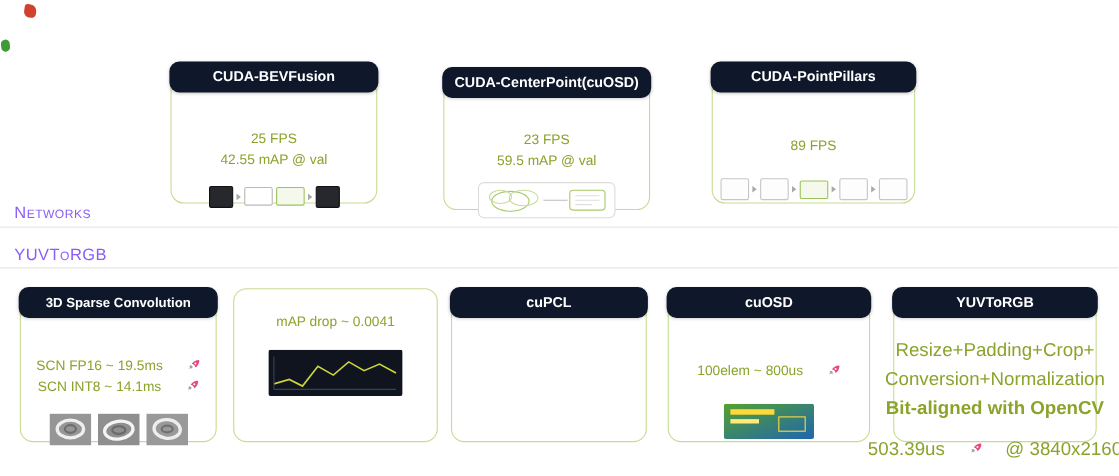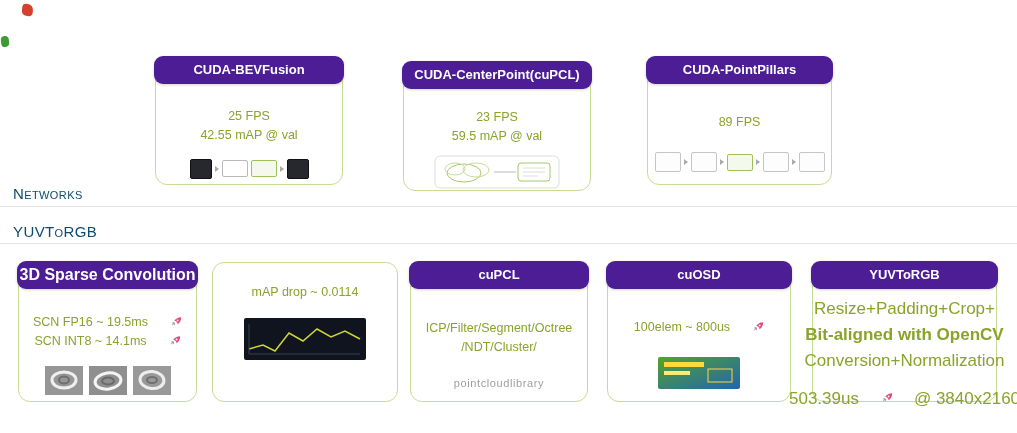--- a/index.html
+++ b/index.html
@@ -2,25 +2,25 @@
 <html><head>
 <meta charset="utf-8">
 <style>
   html,body{margin:0;padding:0}
   body{width:1017px;height:433px;position:relative;background:#ffffff;
        font-family:"Liberation Sans",sans-serif;overflow:hidden}
 
   
   .rule{position:absolute;left:0;width:1017px;height:1px;background:#e4e4e4}
   .section-label{position:absolute;left:13px;font-variant:small-caps;font-size:15px;
-                 color:#0c4a6e;letter-spacing:.4px;font-weight:500}
+                 color:#8b5cf6;letter-spacing:.4px;font-weight:500}
 
   
   .card{position:absolute;background:#fff;border:1.6px solid #c7dc92;border-radius:12px}
-  .card-header{height:28px;line-height:28px;margin:-1.6px -1.6px 6px;background:#4c1d95;
+  .card-header{height:28px;line-height:28px;margin:-1.6px -1.6px 16px;background:#0f172a;
                border-radius:9px;color:#fff;font-weight:700;font-size:13px;text-align:center;
                box-shadow:0 1px 3px rgba(0,0,0,.18);white-space:nowrap;overflow:hidden}
   .card-body{display:flex;flex-direction:column;align-items:center;justify-content:space-evenly;
              height:calc(100% - 27px);padding:3px 4px 7px}
   .metric{color:#8aa32b;font-size:12.5px;line-height:1.5;text-align:center;white-space:nowrap}
   .metric-sm{font-size:17px;line-height:1.4}
   .metric-row{display:flex;align-items:center;justify-content:center;gap:21px}
   .bold{font-weight:700}
   .group{display:flex;flex-direction:column;align-items:center}
   .yuv-body{justify-content:center;gap:2px}
@@ -61,21 +61,21 @@
       <span class="tarr"></span>
       <span class="tb light"></span>
       <span class="tb lightg"></span>
       <span class="tarr"></span>
       <span class="tb dark"></span>
     </div>
   </div>
 </div>
 
 <div class="card" style="left:403px;top:62px;width:186px;height:127px">
-  <div class="card-header">CUDA-CenterPoint(cuPCL)</div>
+  <div class="card-header">CUDA-CenterPoint(cuOSD)</div>
   <div class="card-body">
     <div class="group">
       <div class="metric">23 FPS</div>
       <div class="metric">59.5 mAP @ val</div>
     </div>
     <svg width="126" height="34" viewBox="0 0 126 34">
       <rect x="1" y="1" width="124" height="32" rx="5" fill="#fff" stroke="#dcdcdc"></rect>
       <ellipse cx="30" cy="18" rx="17" ry="9" fill="none" stroke="#a7c96a"></ellipse>
       <ellipse cx="42" cy="15" rx="13" ry="7" fill="none" stroke="#c8dc9e"></ellipse>
       <ellipse cx="21" cy="14" rx="10" ry="6" fill="none" stroke="#c8dc9e"></ellipse>
@@ -105,21 +105,21 @@
     </div>
   </div>
 </div>
 
 <div class="section-label" style="top:185px">Networks</div>
 <div class="rule" style="top:206px"></div>
 <div class="section-label" style="top:223px">YUVToRGB</div>
 <div class="rule" style="top:243px"></div>
 
 <div class="card" style="left:18px;top:262px;width:177px;height:138px">
-  <div class="card-header" style="font-size:16px">3D Sparse Convolution</div>
+  <div class="card-header" style="font-size:12px">3D Sparse Convolution</div>
   <div class="card-body">
     <div class="group">
       <div class="metric-row">
         <span class="metric">SCN FP16 ~ 19.5ms</span>
         <svg class="rocket" width="13" height="13" viewBox="0 0 16 16">
           <path d="M14.5 1.5c-3.2.1-6 1.6-8 4.4l1.9.6 1.6 1.6.6 1.9c2.8-2 4.3-4.8 4.4-8z" fill="#e8487f"></path>
           <circle cx="10.6" cy="5.4" r="1.1" fill="#fff"></circle>
           <path d="M6 7.5L3.5 8.3l1.3 1-1.6 2.6 2.6-1.6 1 1.3.8-2.5z" fill="#9aa0a6"></path>
         </svg>
       </div>
@@ -147,39 +147,32 @@
         <rect width="38" height="29" fill="#999999"></rect>
         <ellipse cx="19" cy="14" rx="12" ry="8.5" fill="none" stroke="#ededed" stroke-width="3" transform="rotate(6 19 14)"></ellipse>
         <ellipse cx="19" cy="14" rx="5" ry="3" fill="none" stroke="#707070" stroke-width="2"></ellipse>
       </svg>
     </div>
   </div>
 </div>
 
 <div class="card" style="left:212px;top:262px;width:184px;height:138px">
   <div class="card-body">
-    <div class="metric">mAP drop ~ 0.0114</div>
+    <div class="metric">mAP drop ~ 0.0041</div>
     <svg width="122" height="42">
       <rect width="122" height="42" rx="2" fill="#10141f"></rect>
       <polyline points="5,31 19,27 31,33 45,15 59,23 73,11 87,19 101,13 116,21" fill="none" stroke="#cdd53a" stroke-width="1.5"></polyline>
       <line x1="5" y1="36" x2="116" y2="36" stroke="#3a4154" stroke-width="1"></line>
       <line x1="5" y1="6" x2="5" y2="36" stroke="#3a4154" stroke-width="1"></line>
     </svg>
   </div>
 </div>
 
 <div class="card" style="left:410px;top:262px;width:176px;height:138px">
   <div class="card-header">cuPCL</div>
-  <div class="card-body">
-    <div class="group">
-      <div class="metric">ICP/Filter/Segment/Octree</div>
-      <div class="metric">/NDT/Cluster/</div>
-    </div>
-    <div class="pcl-logo">pointcloudlibrary</div>
-  </div>
 </div>
 
 <div class="card" style="left:607px;top:262px;width:182px;height:138px">
   <div class="card-header">cuOSD</div>
   <div class="card-body">
     <div class="group">
       <div class="metric-row">
         <span class="metric">100elem ~ 800us</span>
         <svg class="rocket" width="13" height="13" viewBox="0 0 16 16">
           <path d="M14.5 1.5c-3.2.1-6 1.6-8 4.4l1.9.6 1.6 1.6.6 1.9c2.8-2 4.3-4.8 4.4-8z" fill="#e8487f"></path>
@@ -200,22 +193,22 @@
       <rect x="6" y="14" width="26" height="4" fill="#ffe97a"></rect>
       <rect x="50" y="12" width="24" height="13" fill="none" stroke="#ffd93a"></rect>
     </svg>
   </div>
 </div>
 
 <div class="card" style="left:812px;top:262px;width:183px;height:138px">
   <div class="card-header">YUVToRGB</div>
   <div class="card-body yuv-body">
     <div class="metric metric-sm">Resize+Padding+Crop+</div>
+    <div class="metric metric-sm">Conversion+Normalization</div>
     <div class="metric metric-sm bold">Bit-aligned with OpenCV</div>
-    <div class="metric metric-sm">Conversion+Normalization</div>
     <div class="metric-row" style="margin-top:12px">
       <span class="metric metric-sm">503.39us</span>
       <svg class="rocket" width="13" height="13" viewBox="0 0 16 16">
         <path d="M14.5 1.5c-3.2.1-6 1.6-8 4.4l1.9.6 1.6 1.6.6 1.9c2.8-2 4.3-4.8 4.4-8z" fill="#e8487f"></path>
         <circle cx="10.6" cy="5.4" r="1.1" fill="#fff"></circle>
         <path d="M6 7.5L3.5 8.3l1.3 1-1.6 2.6 2.6-1.6 1 1.3.8-2.5z" fill="#9aa0a6"></path>
       </svg>
       <span class="metric metric-sm">@ 3840x2160</span>
     </div>
   </div>

